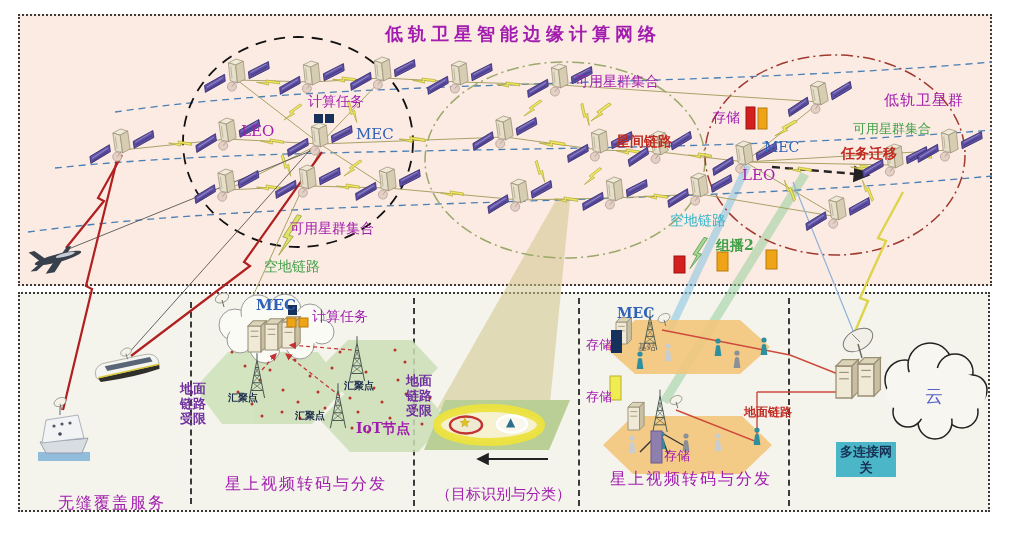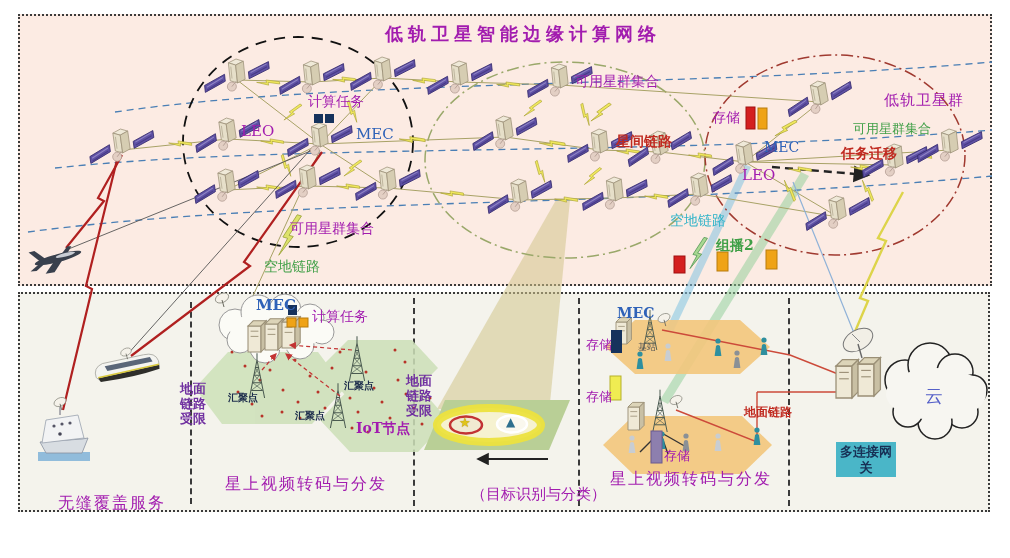--- a/index.html
+++ b/index.html
@@ -381,21 +381,21 @@
   <div class="lbl blue b" style="left:256px;top:297px;font-size:15px;">MEC</div>
   <div class="lbl" style="left:312px;top:309px;font-size:14px;">计算任务</div>
   <div class="lbl b" style="left:228px;top:392px;font-size:10px;color:#1a2a4a;">汇聚点</div>
   <div class="lbl b" style="left:344px;top:380px;font-size:10px;color:#1a2a4a;">汇聚点</div>
   <div class="lbl b" style="left:295px;top:410px;font-size:10px;color:#1a2a4a;">汇聚点</div>
   <div class="lbl b" style="left:356px;top:421px;font-size:14px;">IoT节点</div>
   <div class="lbl" style="left:225px;top:475px;font-size:16px;letter-spacing:2px;">星上视频转码与分发</div>
 
   <div class="lbl" style="left:459px;top:416px;font-size:13px;color:#e0c41a;text-shadow:0 0 1px #8a6a00;">★</div>
   <div class="lbl" style="left:506px;top:416px;font-size:12px;color:#2e6f8e;">▲</div>
-  <div class="lbl" style="left:436px;top:486px;font-size:15px;margin-left:35px;">（目标识别与分类）</div>
+  <div class="lbl" style="left:436px;top:486px;font-size:15px;">（目标识别与分类）</div>
 
   <div class="lbl blue b" style="left:617px;top:306px;font-size:14px;">MEC</div>
   <div class="lbl" style="left:586px;top:338px;font-size:13px;">存储</div>
   <div class="lbl" style="left:638px;top:343px;font-size:9px;color:#555;">基站</div>
   <div class="lbl" style="left:586px;top:390px;font-size:13px;">存储</div>
   <div class="lbl" style="left:664px;top:449px;font-size:13px;">存储</div>
   <div class="lbl" style="left:610px;top:470px;font-size:16px;letter-spacing:2px;">星上视频转码与分发</div>
 
   <div class="lbl red b ctr" style="left:744px;top:406px;width:48px;font-size:12px;">地面链路</div>
   <div id="gw-box">多连接网关</div>

